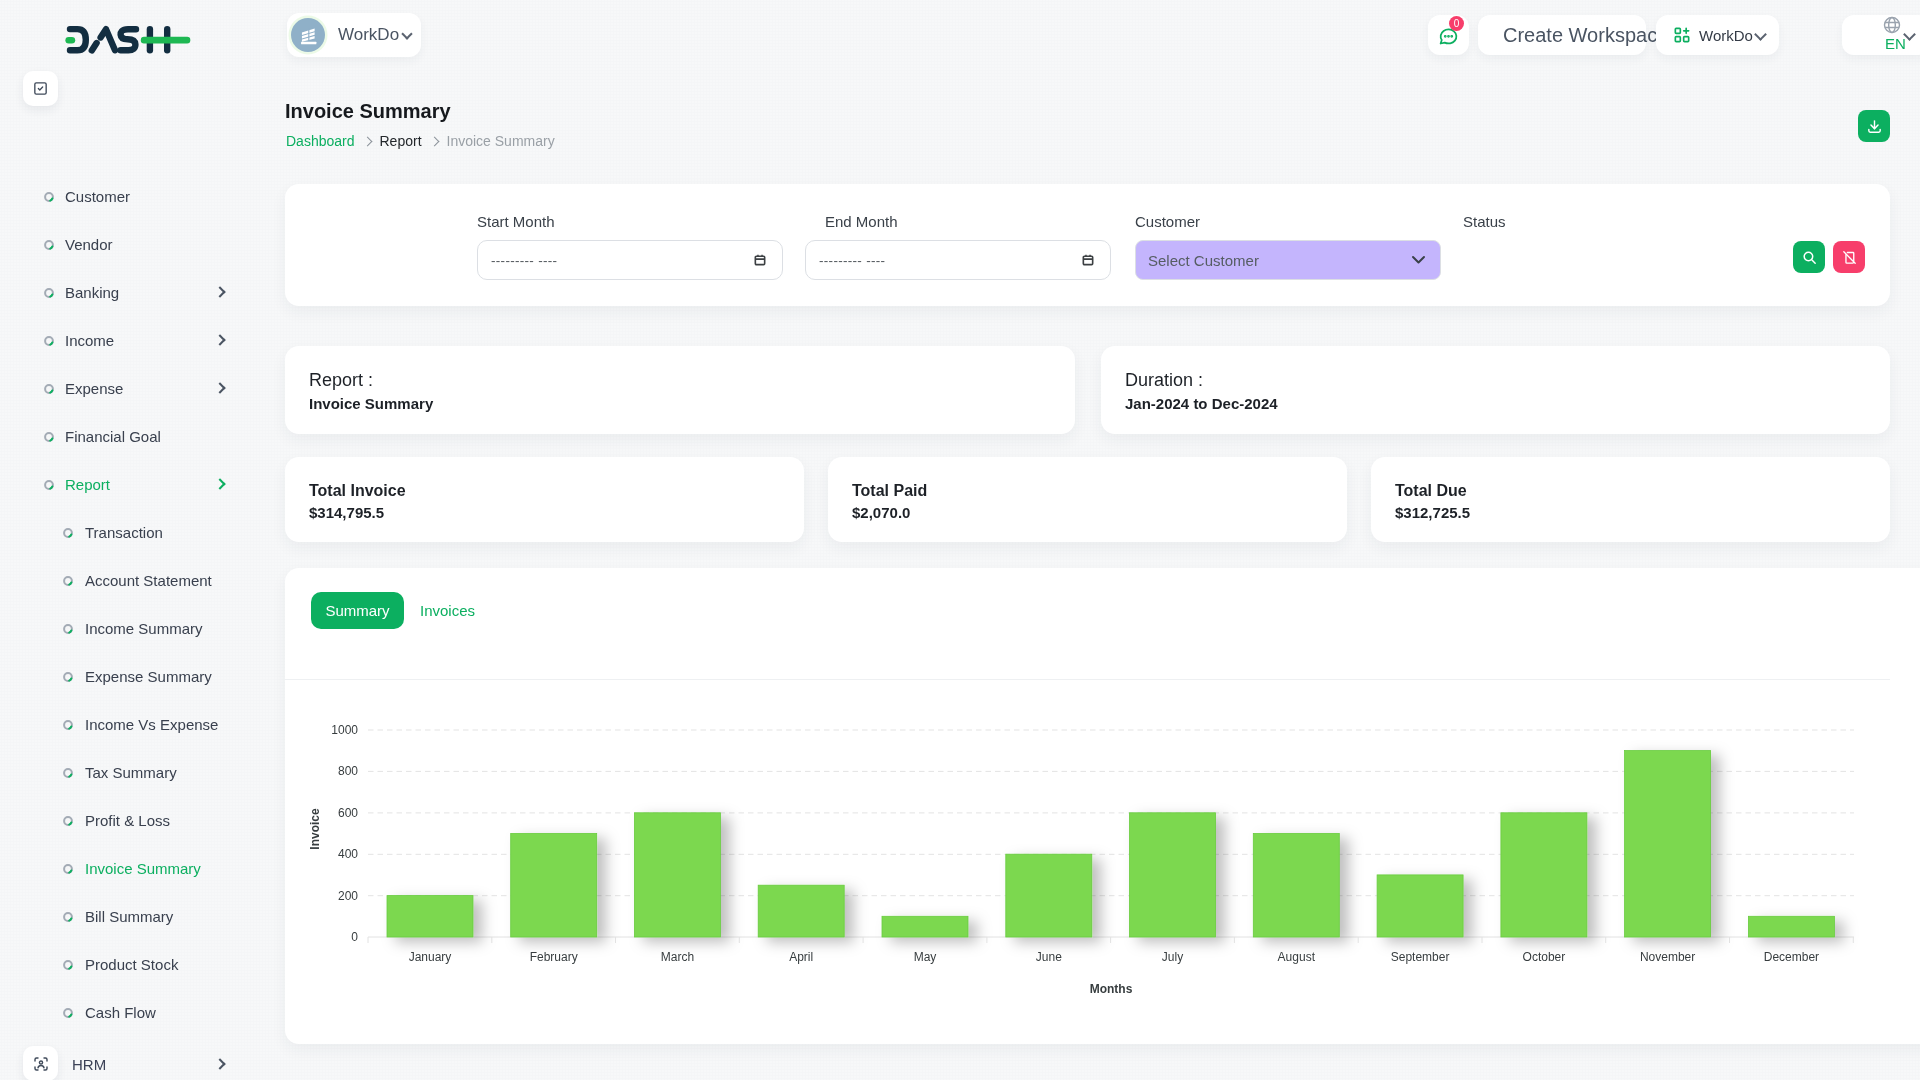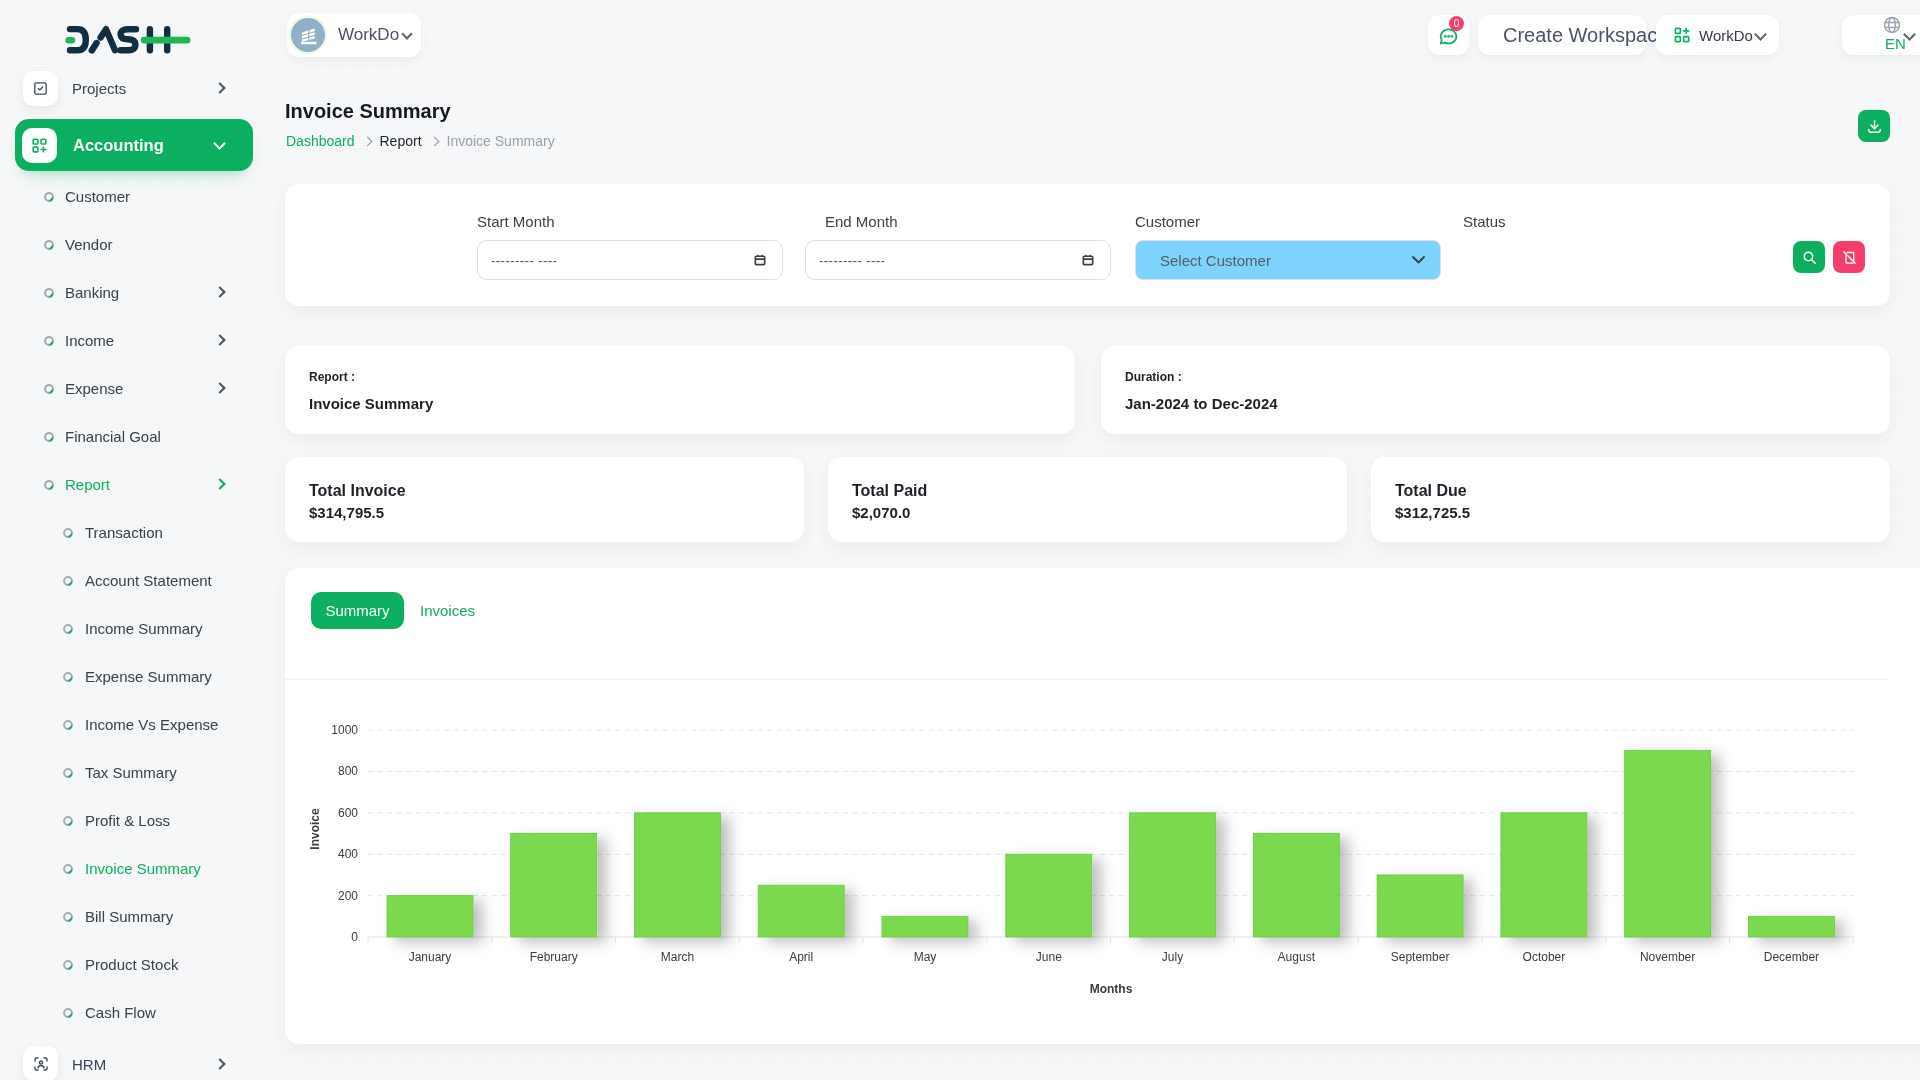--- a/index.html
+++ b/index.html
@@ -55,31 +55,31 @@
   background:#0caf60; border-radius:8px; display:flex; align-items:center; justify-content:center; }
 
 
 #fcard { left:285px; top:184px; width:1605px; height:122px; }
 .flabel { position:absolute; top:29px; font-size:15px; color:#3a4149; }
 .finput { position:absolute; top:56px; width:306px; height:40px; border:1px solid #dcdfe4;
   border-radius:10px; background:#fff; font-size:13.5px; color:#4f555a;
   display:flex; align-items:center; justify-content:space-between; padding:0 15px 0 13px;
   letter-spacing:0.3px; }
 .fselwrap { position:absolute; top:56px; width:306px; height:40px; }
-.fsel { width:100%; height:100%; border:1px solid #dcdfe4; border-radius:8px; background:#7dd3fc;
+.fsel { width:100%; height:100%; border:1px solid #dcdfe4; border-radius:8px; background:#c4b5fd;
   -webkit-appearance:none; appearance:none; font-family:"Liberation Sans",sans-serif;
-  font-size:15px; color:#565d63; padding:0 0 0 24px; }
+  font-size:15px; color:#565d63; padding:0 0 0 12px; }
 .fselwrap .cv { position:absolute; right:15px; top:14px; pointer-events:none; }
 .sqbtn { position:absolute; top:57px; width:32px; height:32px; border-radius:8px;
   display:flex; align-items:center; justify-content:center; }
 
 
 #rcard { left:285px; top:346px; width:790px; height:88px; }
 #dcard { left:1101px; top:346px; width:789px; height:88px; }
-.ctit { position:absolute; left:24px; top:24px; font-size:12px; font-weight:bold; color:#1d2127; }
+.ctit { position:absolute; left:24px; top:24px; font-size:18px; font-weight:normal; color:#1d2127; }
 .csub { position:absolute; left:24px; top:49px; font-size:15px; font-weight:bold; color:#1d2127; }
 
 
 #s1 { left:285px; top:457px; width:519px; height:85px; }
 #s2 { left:828px; top:457px; width:519px; height:85px; }
 #s3 { left:1371px; top:457px; width:519px; height:85px; }
 .stit { position:absolute; left:24px; top:25px; font-size:16px; font-weight:bold; color:#1d2127; }
 .sval { position:absolute; left:24px; top:47px; font-size:15px; font-weight:bold; color:#1d2127; }
 
 
@@ -163,37 +163,21 @@
 </div>
 
 <div id="sidebar">
 
   <div class="iconbox" style="top:1px;">
     <svg width="17" height="17" viewBox="0 0 24 24" fill="none" stroke="#3f4a5a" stroke-width="1.9" stroke-linecap="round" stroke-linejoin="round">
       <rect x="4" y="4" width="16" height="16" rx="2"></rect>
         <path d="M9 12l2 2 4-4"></path>
     </svg>
   </div>
-  <div class="mrow" style="top:-6px;">
-      <span class="txt" style="margin-left:72px; color:#3c4257;">Projects</span>
-      <span class="mchev"></span>
-    </div>
-
-  <div id="accbtn">
-    <div class="ibx">
-      <svg width="19" height="19" viewBox="0 0 24 24" fill="none" stroke="#0caf60" stroke-width="2" stroke-linecap="round">
-        <rect x="4" y="4" width="6" height="6" rx="1"></rect>
-        <rect x="14" y="4" width="6" height="6" rx="1"></rect>
-        <rect x="4" y="14" width="6" height="6" rx="1"></rect>
-        <path d="M17 14v6M14 17h6"></path>
-      </svg>
-    </div>
-    <div class="t">Accounting</div>
-    <div class="cv"></div>
-  </div>
+
 
   <div id="menurows">
       <div class="mrow" style="top:102px">
         <svg class="dot" style="left:42.5px;top:18.5px" width="12" height="12" viewBox="0 0 12 12">
           <circle cx="6" cy="6" r="3.9" fill="none" stroke="#a3abb5" stroke-width="2"></circle>
           <path d="M9.35 7.45 A3.9 3.9 0 0 1 7.2 9.6" fill="none" stroke="#0caf60" stroke-width="2" stroke-linecap="round"></path>
         </svg>
         <span class="txt" style="margin-left:65px;">Customer</span>
       </div>
       <div class="mrow" style="top:150px">

